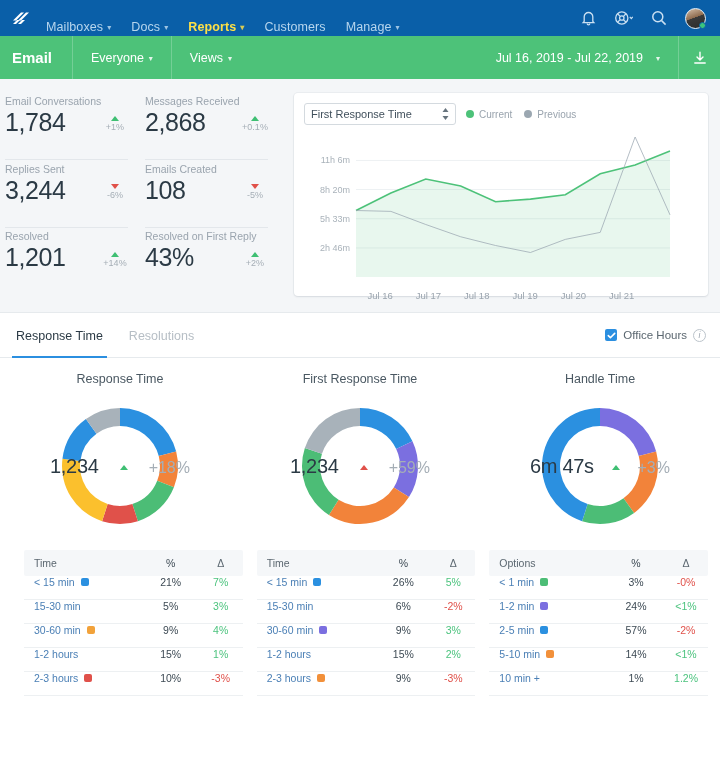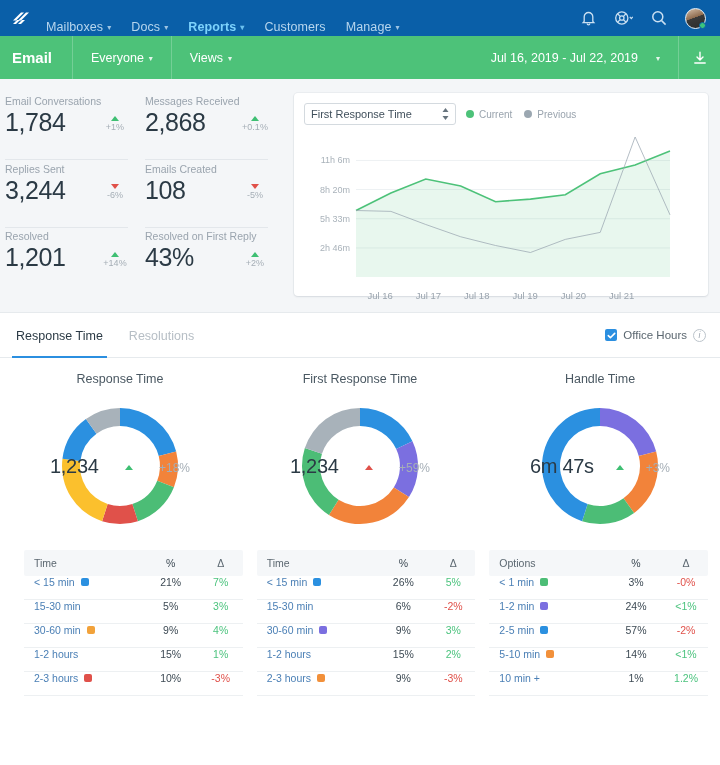--- a/index.html
+++ b/index.html
@@ -19,21 +19,21 @@
     padding: 0 14px 0 10px;
   }
   .brand-logo { width: 22px; height: 20px; display: flex; align-items: center; justify-content: center; margin-right: 14px; }
   .nav-items { display: flex; align-items: center; gap: 20px; flex: 1; }
   .nav-item {
     color: #B7D6EE; font-size: 12.5px; letter-spacing: .1px;
     display: flex; align-items: center; gap: 4px; cursor: pointer;
     white-space: nowrap;
     margin-top: 17px;
   }
-  .nav-item.active { color: #7dd3fc; font-weight: bold; }
+  .nav-item.active { color: #fde047; font-weight: bold; }
   .caret { font-size: 8px; opacity: .85; position: relative; top: 1px; }
   .nav-right { display: flex; align-items: center; gap: 18px; }
   .nav-icon { color: #CBE0F2; display: flex; align-items: center; cursor: pointer; }
   .avatar {
     width: 21px; height: 21px; border-radius: 50%;
     background: linear-gradient(160deg,#d7c1ab 0%,#8e6b4e 45%,#3a3a3a 46%,#2b2b2b 100%);
     border: 1.5px solid #e9f1f8; position: relative; cursor: pointer;
   }
   .avatar .dot {
     position: absolute; right: -1px; bottom: -1px;
@@ -48,21 +48,21 @@
     color: #ffffff;
   }
   .sub-title { font-size: 15px; font-weight: bold; padding-right: 20px; }
   .sub-item {
     font-size: 12.5px; padding: 12px 18px; height: 43px;
     display: flex; align-items: center; gap: 5px;
     border-left: 1px solid rgba(255,255,255,.22); cursor: pointer;
   }
   .subnav-spacer { flex: 1; }
   .daterange {
-    font-size: 12.5px; display: flex; align-items: center; gap: 18px;
+    font-size: 12.5px; display: flex; align-items: center; gap: 13px;
     padding-right: 18px; cursor: pointer; white-space: nowrap;
   }
   .dl-btn {
     width: 42px; height: 43px; display: flex; align-items: center; justify-content: center;
     border-left: 1px solid rgba(255,255,255,.22); cursor: pointer;
   }
 
   
   .summary {
     background: #F4F6F8; padding: 14px 12px 16px 0;
@@ -136,21 +136,21 @@
   
   .panels { display: flex; padding: 14px 0 0 0; }
   .panel { flex: 1; display: flex; flex-direction: column; align-items: center; }
   .panel-title { font-size: 12.5px; color: #4A5862; margin-bottom: 10px; }
   .donut-wrap { position: relative; width: 140px; height: 140px; }
   .donut-center {
     position: absolute; inset: 0; display: flex; flex-direction: row;
     align-items: center; justify-content: center; pointer-events: none;
   }
   .donut-value { font-size: 20px; color: #2B3A45; letter-spacing: -.3px; }
-  .donut-delta { font-size: 12px; color: #A5AEB6; margin-top: 4px; }
+  .donut-delta { font-size: 16px; color: #A5AEB6; margin-top: 4px; }
   .donut-tri { margin: 4px auto 1px auto; }
 
   
   .tables { display: flex; padding: 14px 12px 0 24px; gap: 14px; }
   .tbl { flex: 1; font-size: 10.5px; }
   .tbl-head {
     display: flex; background: #F5F7F9; height: 26px; align-items: center;
     color: #5B6770; font-size: 10.5px; border-radius: 2px;
   }
   .tbl-row {

